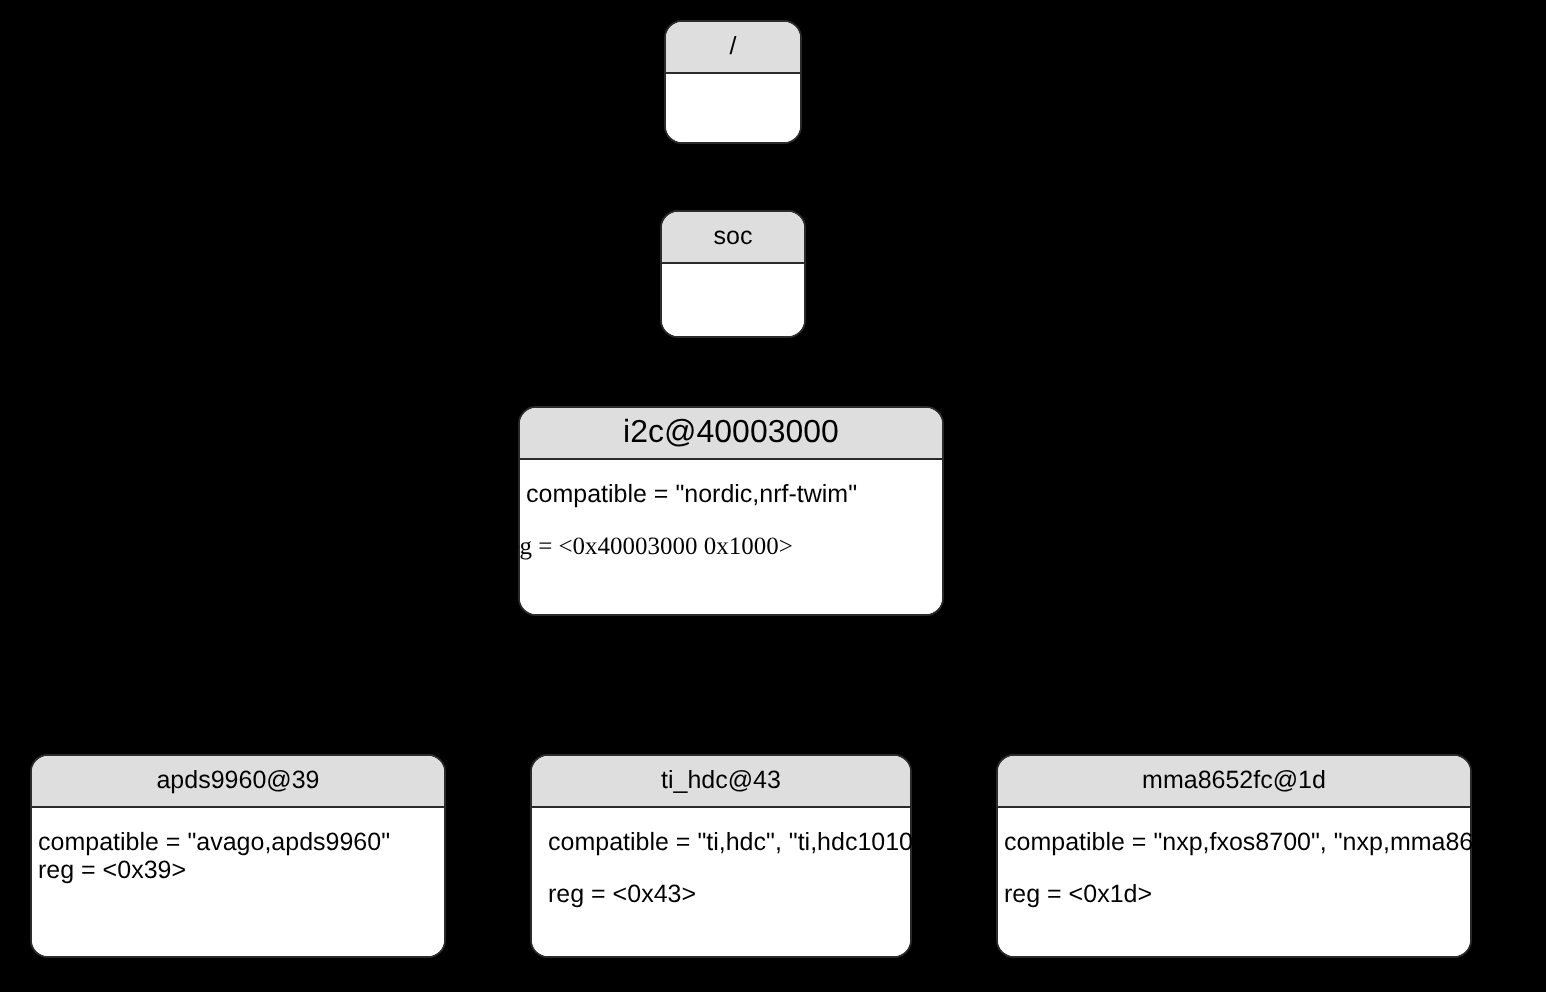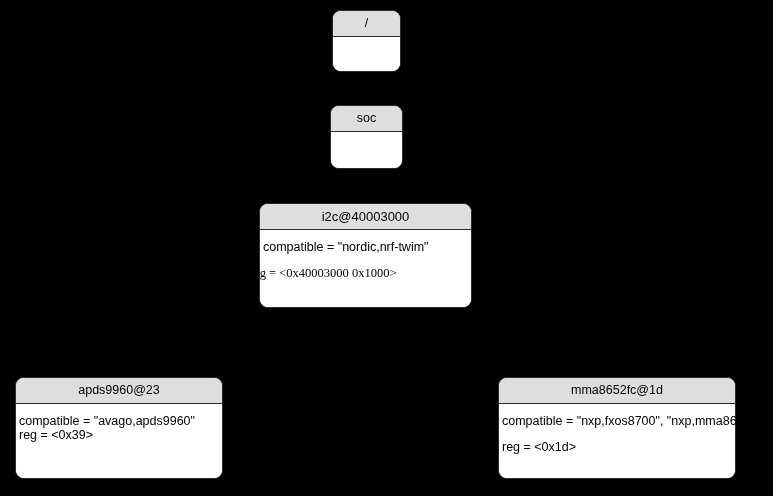--- a/index.html
+++ b/index.html
@@ -61,21 +61,21 @@
     color: #000000;
     font-size: 12.5px;
     line-height: 14px;
   }
   
   #node-root { left: 332px; top: 10px; width: 69px; height: 62px; }
   
   #node-soc { left: 330px; top: 105px; width: 73px; height: 64px; }
   
   #node-i2c { left: 259px; top: 203px; width: 213px; height: 105px; }
-  #node-i2c .node-header { font-size: 13px; }
+  #node-i2c .node-header { font-size: 16px; }
   #node-i2c .prop-0 { left: 3px; top: 10px; }
   #node-i2c .prop-1 { left: -10px; top: 36px; font-family: Liberation Serif, serif; }
   
   #node-apds { left: 15px; top: 377px; width: 208px; height: 102px; }
   #node-apds .prop-0 { left: 3px; top: 10px; }
   #node-apds .prop-1 { left: 3px; top: 24px; }
   #node-tihdc { left: 265px; top: 377px; width: 191px; height: 102px; }
   #node-tihdc .prop-0 { left: 8px; top: 10px; }
   #node-tihdc .prop-1 { left: 8px; top: 36px; }
   #node-mma { left: 498px; top: 377px; width: 238px; height: 102px; }
@@ -109,27 +109,34 @@
 
   <div class="node" id="node-i2c">
     <div class="node-header">i2c@40003000</div>
     <div class="node-body">
       <div class="prop prop-0">compatible = "nordic,nrf-twim"</div>
       <div class="prop prop-1">reg = &lt;0x40003000 0x1000&gt;</div>
     </div>
   </div>
 
   <div class="node" id="node-apds">
-    <div class="node-header">apds9960@23</div>
+    <div class="node-header">apds9960@39</div>
     <div class="node-body">
       <div class="prop prop-0">compatible = "avago,apds9960"</div>
       <div class="prop prop-1">reg = &lt;0x39&gt;</div>
     </div>
   </div>
 
+  <div class="node" id="node-tihdc">
+    <div class="node-header">ti_hdc@43</div>
+    <div class="node-body">
+      <div class="prop prop-0">compatible = "ti,hdc", "ti,hdc1010"</div>
+      <div class="prop prop-1">reg = &lt;0x43&gt;</div>
+    </div>
+  </div>
 
   <div class="node" id="node-mma">
     <div class="node-header">mma8652fc@1d</div>
     <div class="node-body">
       <div class="prop prop-0">compatible = "nxp,fxos8700", "nxp,mma8652fc"</div>
       <div class="prop prop-1">reg = &lt;0x1d&gt;</div>
     </div>
   </div>
 
 </div>

